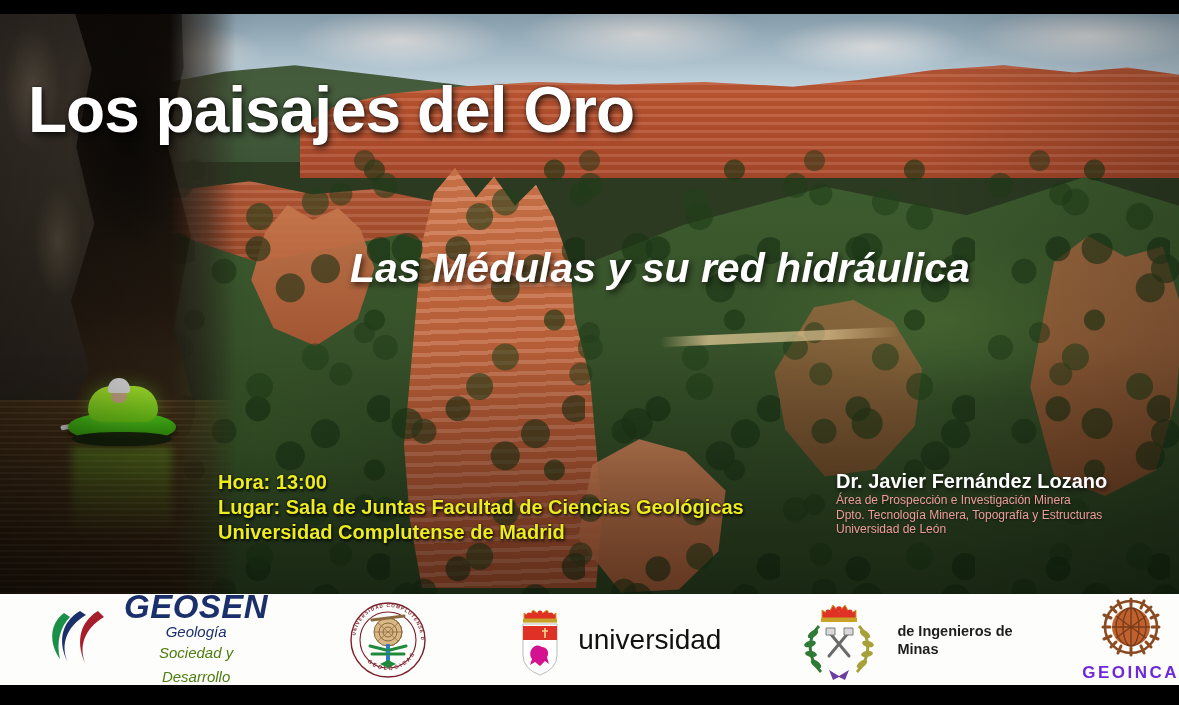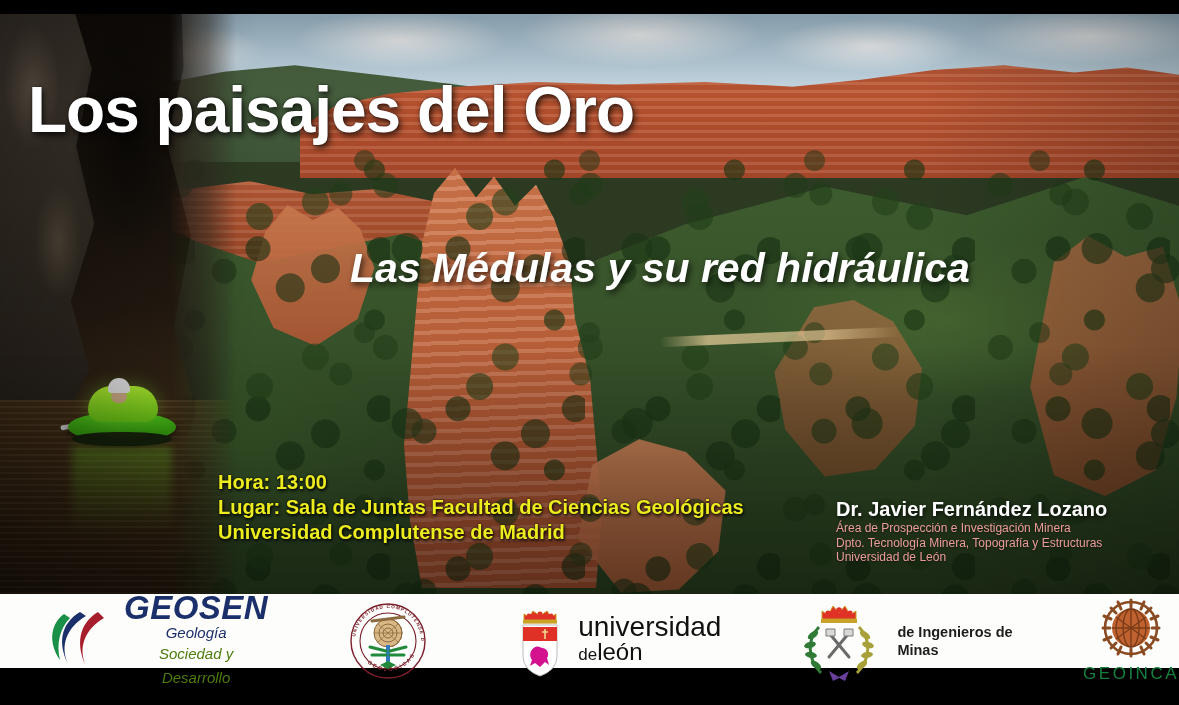--- a/index.html
+++ b/index.html
@@ -200,35 +200,35 @@
     white-space:nowrap;
   }
 
   .details{ position:absolute; left:218px; top:470px; z-index:30; }
   .details div{
     font-size:20px; font-weight:bold; color:#ecec1e; line-height:25px;
     text-shadow:1px 2px 3px rgba(0,0,0,.85), 0 0 2px rgba(0,0,0,.9);
     white-space:nowrap;
   }
 
-  .speaker{ position:absolute; left:836px; top:498px; z-index:30; width:330px; }
+  .speaker{ position:absolute; left:836px; top:470px; z-index:30; width:330px; }
   .speaker-name{
     font-size:20px; font-weight:bold; color:#fff; white-space:nowrap;
     text-shadow:1px 2px 4px rgba(0,0,0,.75);
   }
   .speaker-aff{
     font-size:12px; color:#fca5a5; line-height:14.5px; white-space:nowrap;
     text-shadow:0 1px 2px rgba(0,0,0,.55); opacity:.92;
   }
 
   
   .footer{
-    position:absolute; left:0; top:594px; width:1179px; height:74px;
+    position:absolute; left:0; top:594px; width:1179px; height:91px;
     background:#fdfdfb; z-index:50;
-    display:flex; align-items:flex-start;
+    display:flex; align-items:center;
   }
   .logo{ position:relative; display:flex; align-items:center; height:93px; }
 
   
   .geosen{ margin-left:34px; }
   .geosen-mark{ position:relative; width:84px; height:70px; margin-right:6px; }
   .geosen-txt{ display:flex; flex-direction:column; }
   .geosen-name{ font-size:33px; font-weight:bold; font-style:italic; color:#1b2f6b; line-height:33px; letter-spacing:.5px; }
   .geosen-s1{ font-size:15px; font-style:italic; color:#1b2f6b; text-align:center; line-height:18px; }
   .geosen-s2{ font-size:15px; font-style:italic; color:#4d7c0f; text-align:center; line-height:24px; }
@@ -246,21 +246,21 @@
   .ule-small{ font-size:17px; }
 
   
   .minas{ margin-left:70px; }
   .minas-mark{ position:relative; width:96px; height:84px; margin-right:10px; }
   .minas-txt{ color:#1e1e1e; font-size:14.5px; line-height:18px; font-weight:bold; }
 
   
   .geoinca{ margin-left:62px; flex-direction:column; justify-content:center; }
   .geoinca-mark{ position:relative; width:66px; height:62px; }
-  .geoinca-name{ font-size:17px; font-weight:normal; color:#15803d; letter-spacing:2.5px; margin-top:4px; }
+  .geoinca-name{ font-size:17px; font-weight:bold; color:#6d28d9; letter-spacing:2.5px; margin-top:4px; }
 </style>
 </head>
 <body>
 
 <div class="poster">
 
   <div class="stage">
 
     <div class="landscape">
       <div class="sky"></div>
@@ -373,23 +373,20 @@
           <path d="M9 21 L43 21 L43 52 Q43 66 26 72 Q9 66 9 52 Z" fill="#fff" stroke="#bbb" stroke-width="1"></path>
           <rect x="9" y="23" width="34" height="14" fill="#e03127"></rect>
           <path d="M31 25 L31 35 M28 28 L34 28" stroke="#f3d98f" stroke-width="1.6"></path>
 
           <path d="M20 44 C16 46, 15 52, 18 56 L16 62 L21 59 L26 63 L31 58 L35 61 L33 54 C36 50, 33 44, 28 44 C25 42, 22 42, 20 44 Z" fill="#d4118f"></path>
           <circle cx="22" cy="47" r="3.4" fill="#d4118f"></circle>
         </svg>
       </div>
       <div class="ule-txt">
         <div class="ule-l1">universidad</div>
-        <div class="ule-l2">
-          <span class="ule-small">de</span><span>león</span>
-        </div>
       </div>
     </div>
 
     <div class="logo minas">
       <div class="minas-mark">
         <svg viewBox="0 0 96 84" width="96" height="84">
 
           <path d="M31 20 L31 12 L37 16 L42 7 L48 14 L54 7 L59 16 L65 12 L65 20 Z" fill="#e03127" stroke="#c9a227" stroke-width="1"></path>
           <circle cx="37" cy="14" r="2.6" fill="#e03127"></circle>
             <circle cx="48" cy="11" r="2.8" fill="#e03127"></circle>

